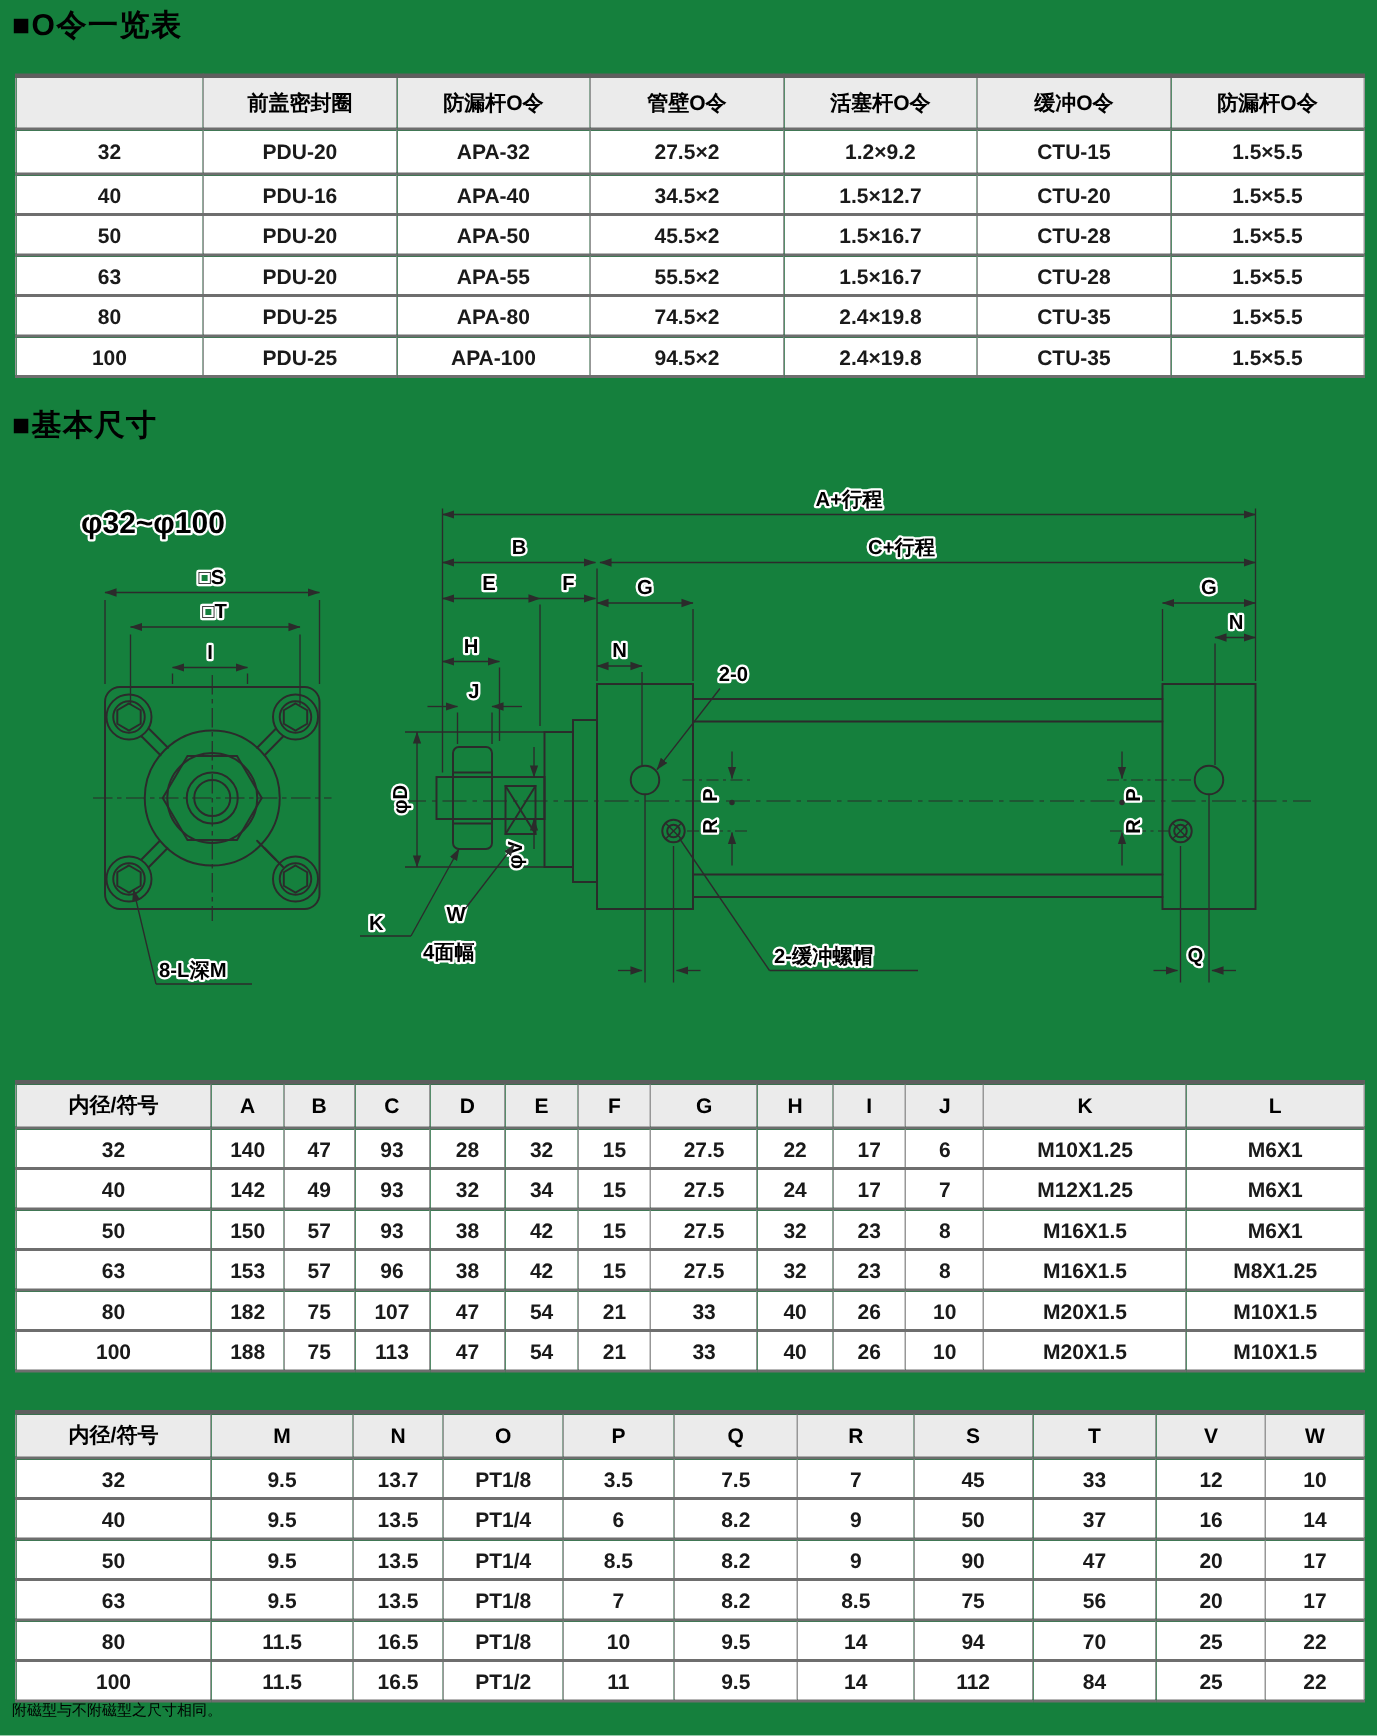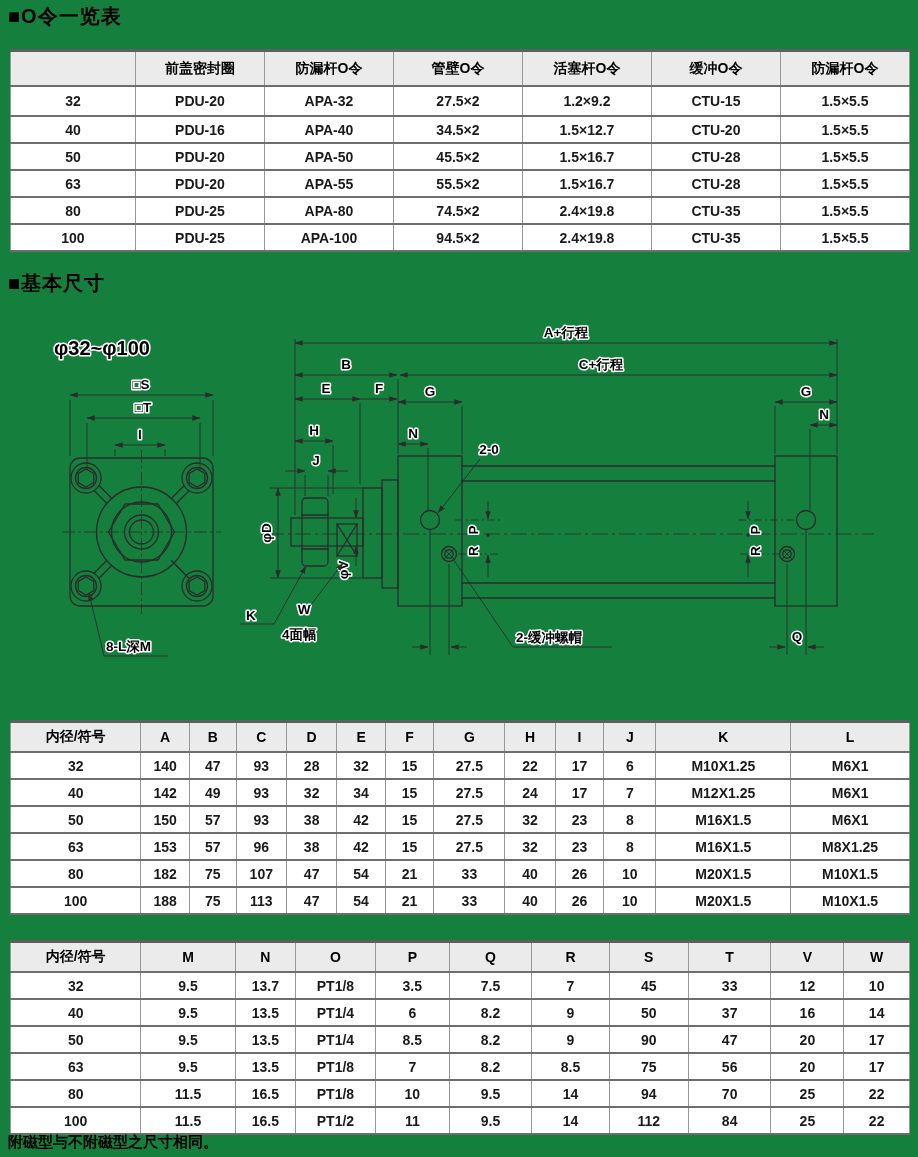--- a/index.html
+++ b/index.html
@@ -1,21 +1,21 @@
 <!DOCTYPE html>
 <html><head>
 <meta charset="utf-8">
 <style>
   html,body{margin:0;padding:0;background:#fff;}
   .page{position:relative;width:918px;height:1157px;background:#15803d;
         font-family:"Liberation Sans",sans-serif;color:#111;overflow:hidden;padding-left:20px;}
   .sec-title{position:absolute;left:8px;font-size:20px;font-weight:bold;letter-spacing:1px;color:#000;}
   #title1{top:3px;}
   #title2{top:270px;}
-  .footnote{position:absolute;left:8px;top:1133px;font-size:15px;font-weight:bold;color:#000;}
+  .footnote{position:absolute;left:8px;top:1133px;font-size:10px;font-weight:normal;color:#000;}
 
   table{border-collapse:collapse;table-layout:fixed;width:100%;
         border-top:3px solid #5e5e5e;border-bottom:2px solid #6e6e6e;}
   th,td{border-bottom:2px solid #6e6e6e;border-left:1px solid #979797;border-right:1px solid #979797;
         text-align:center;vertical-align:middle;font-size:14px;padding:0 2px;
         white-space:nowrap;overflow:hidden;}
   th{background:#ebebeb;font-weight:bold;color:#000;}
   td{font-weight:600;color:#1a1a1a;background:#fff;}
   tr:first-child td:first-child{font-weight:bold;}
   .tbl-wrap{position:absolute;left:10px;width:900px;}

